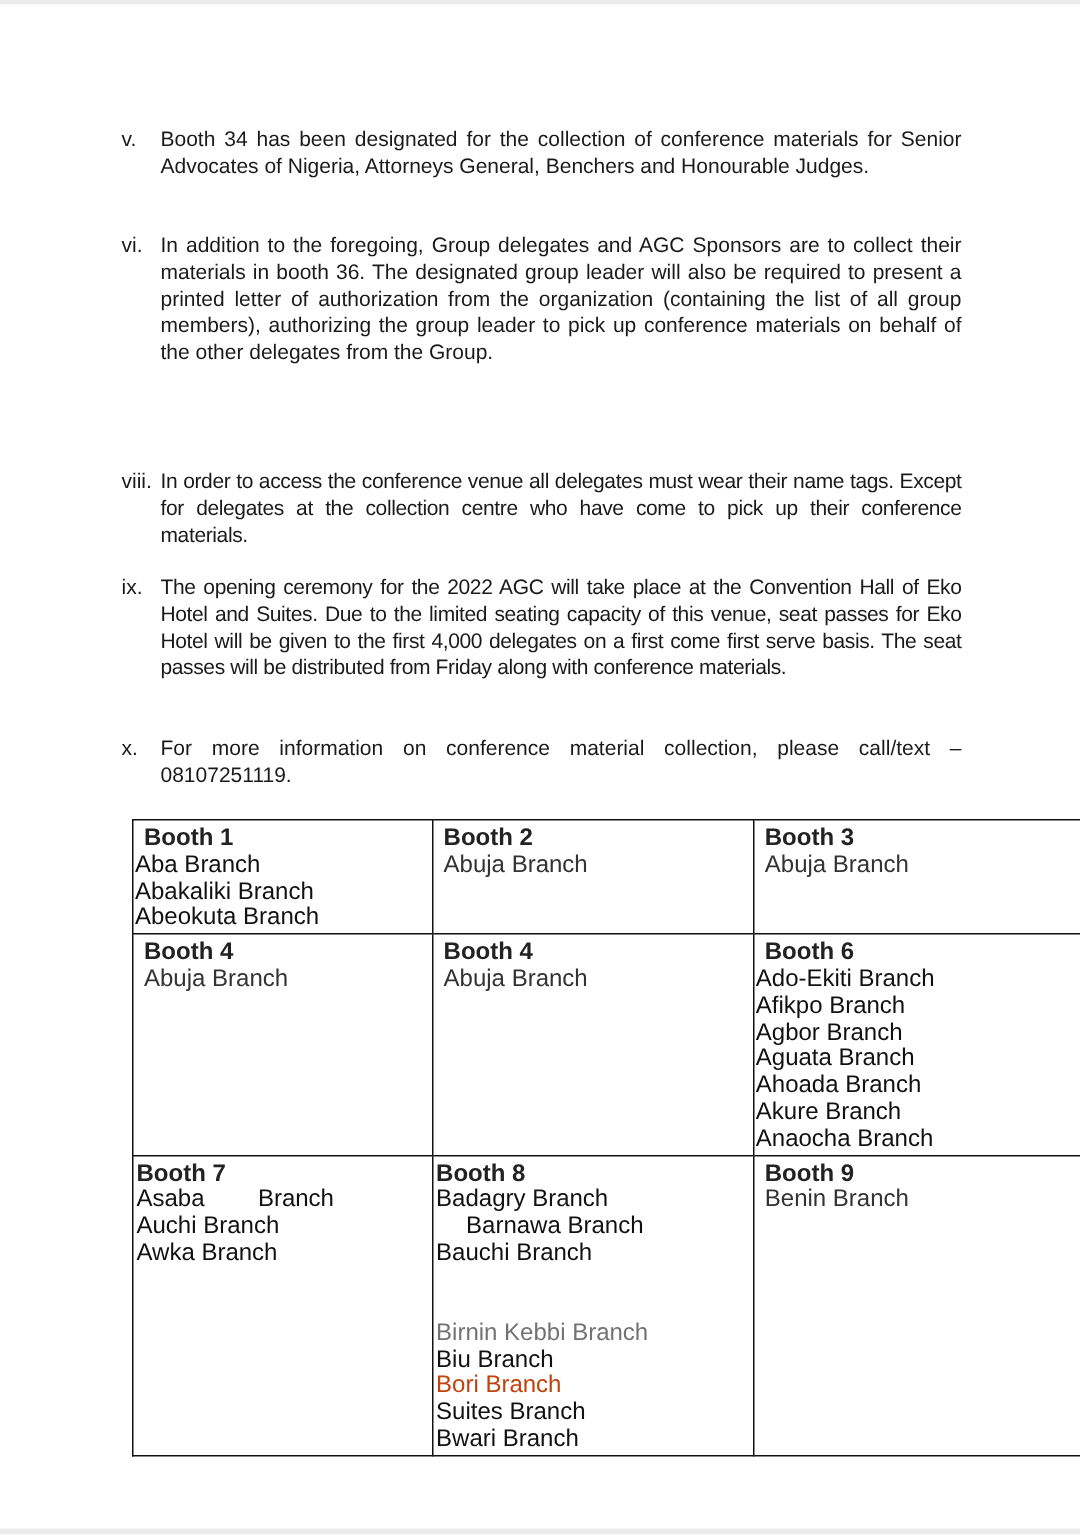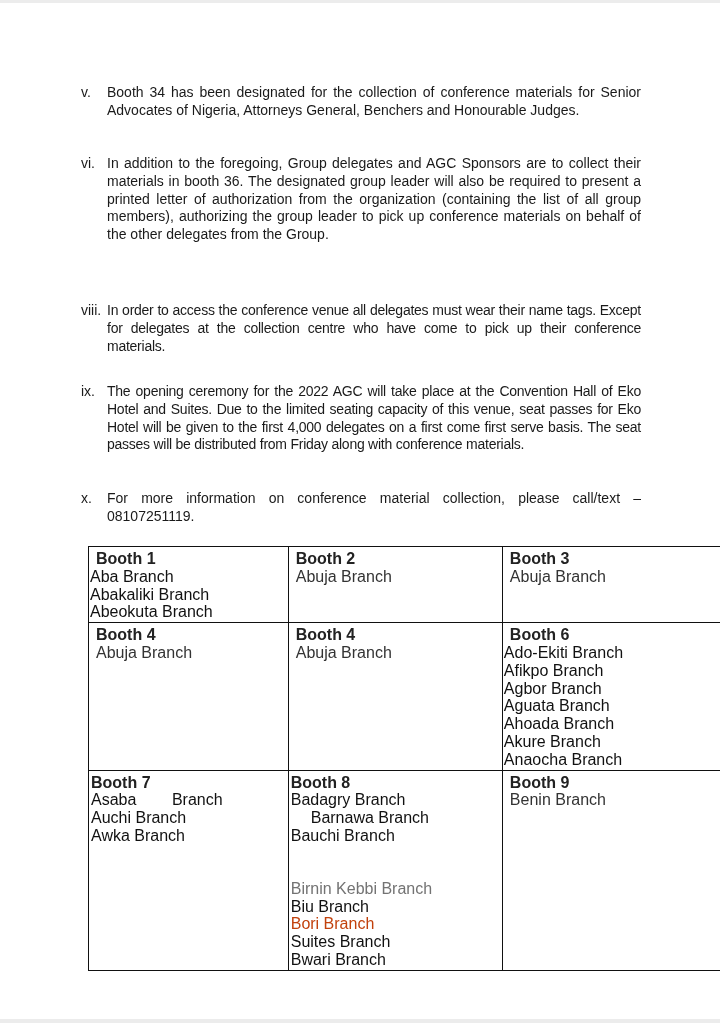--- a/index.html
+++ b/index.html
@@ -41,21 +41,21 @@
     <span class="num">v.</span>
     <div class="text">Booth 34 has been designated for the collection of conference materials for Senior Advocates of Nigeria, Attorneys General, Benchers and Honourable Judges.</div>
   </div>
 
   <div class="item" style="top:152px;">
     <span class="num">vi.</span>
     <div class="text">In addition to the foregoing, Group delegates and AGC Sponsors are to collect their materials in booth 36. The designated group leader will also be required to present a printed letter of authorization from the organization (containing the list of all group members), authorizing the group leader to pick up conference materials on behalf of the other delegates from the Group.</div>
   </div>
 
 
-  <div class="item tight" style="top:299px;">
+  <div class="item tight" style="top:309px;">
     <span class="num">viii.</span>
     <div class="text">In order to access the conference venue all delegates must wear their name tags. Except for delegates at the collection centre who have come to pick up their conference materials.</div>
   </div>
 
   <div class="item tight" style="top:380px;">
     <span class="num">ix.</span>
     <div class="text">The opening ceremony for the 2022 AGC will take place at the Convention Hall of Eko Hotel and Suites. Due to the limited seating capacity of this venue, seat passes for Eko Hotel will be given to the first 4,000 delegates on a first come first serve basis. The seat passes will be distributed from Friday along with conference materials.</div>
   </div>
 
   <div class="item" style="top:487px;">

